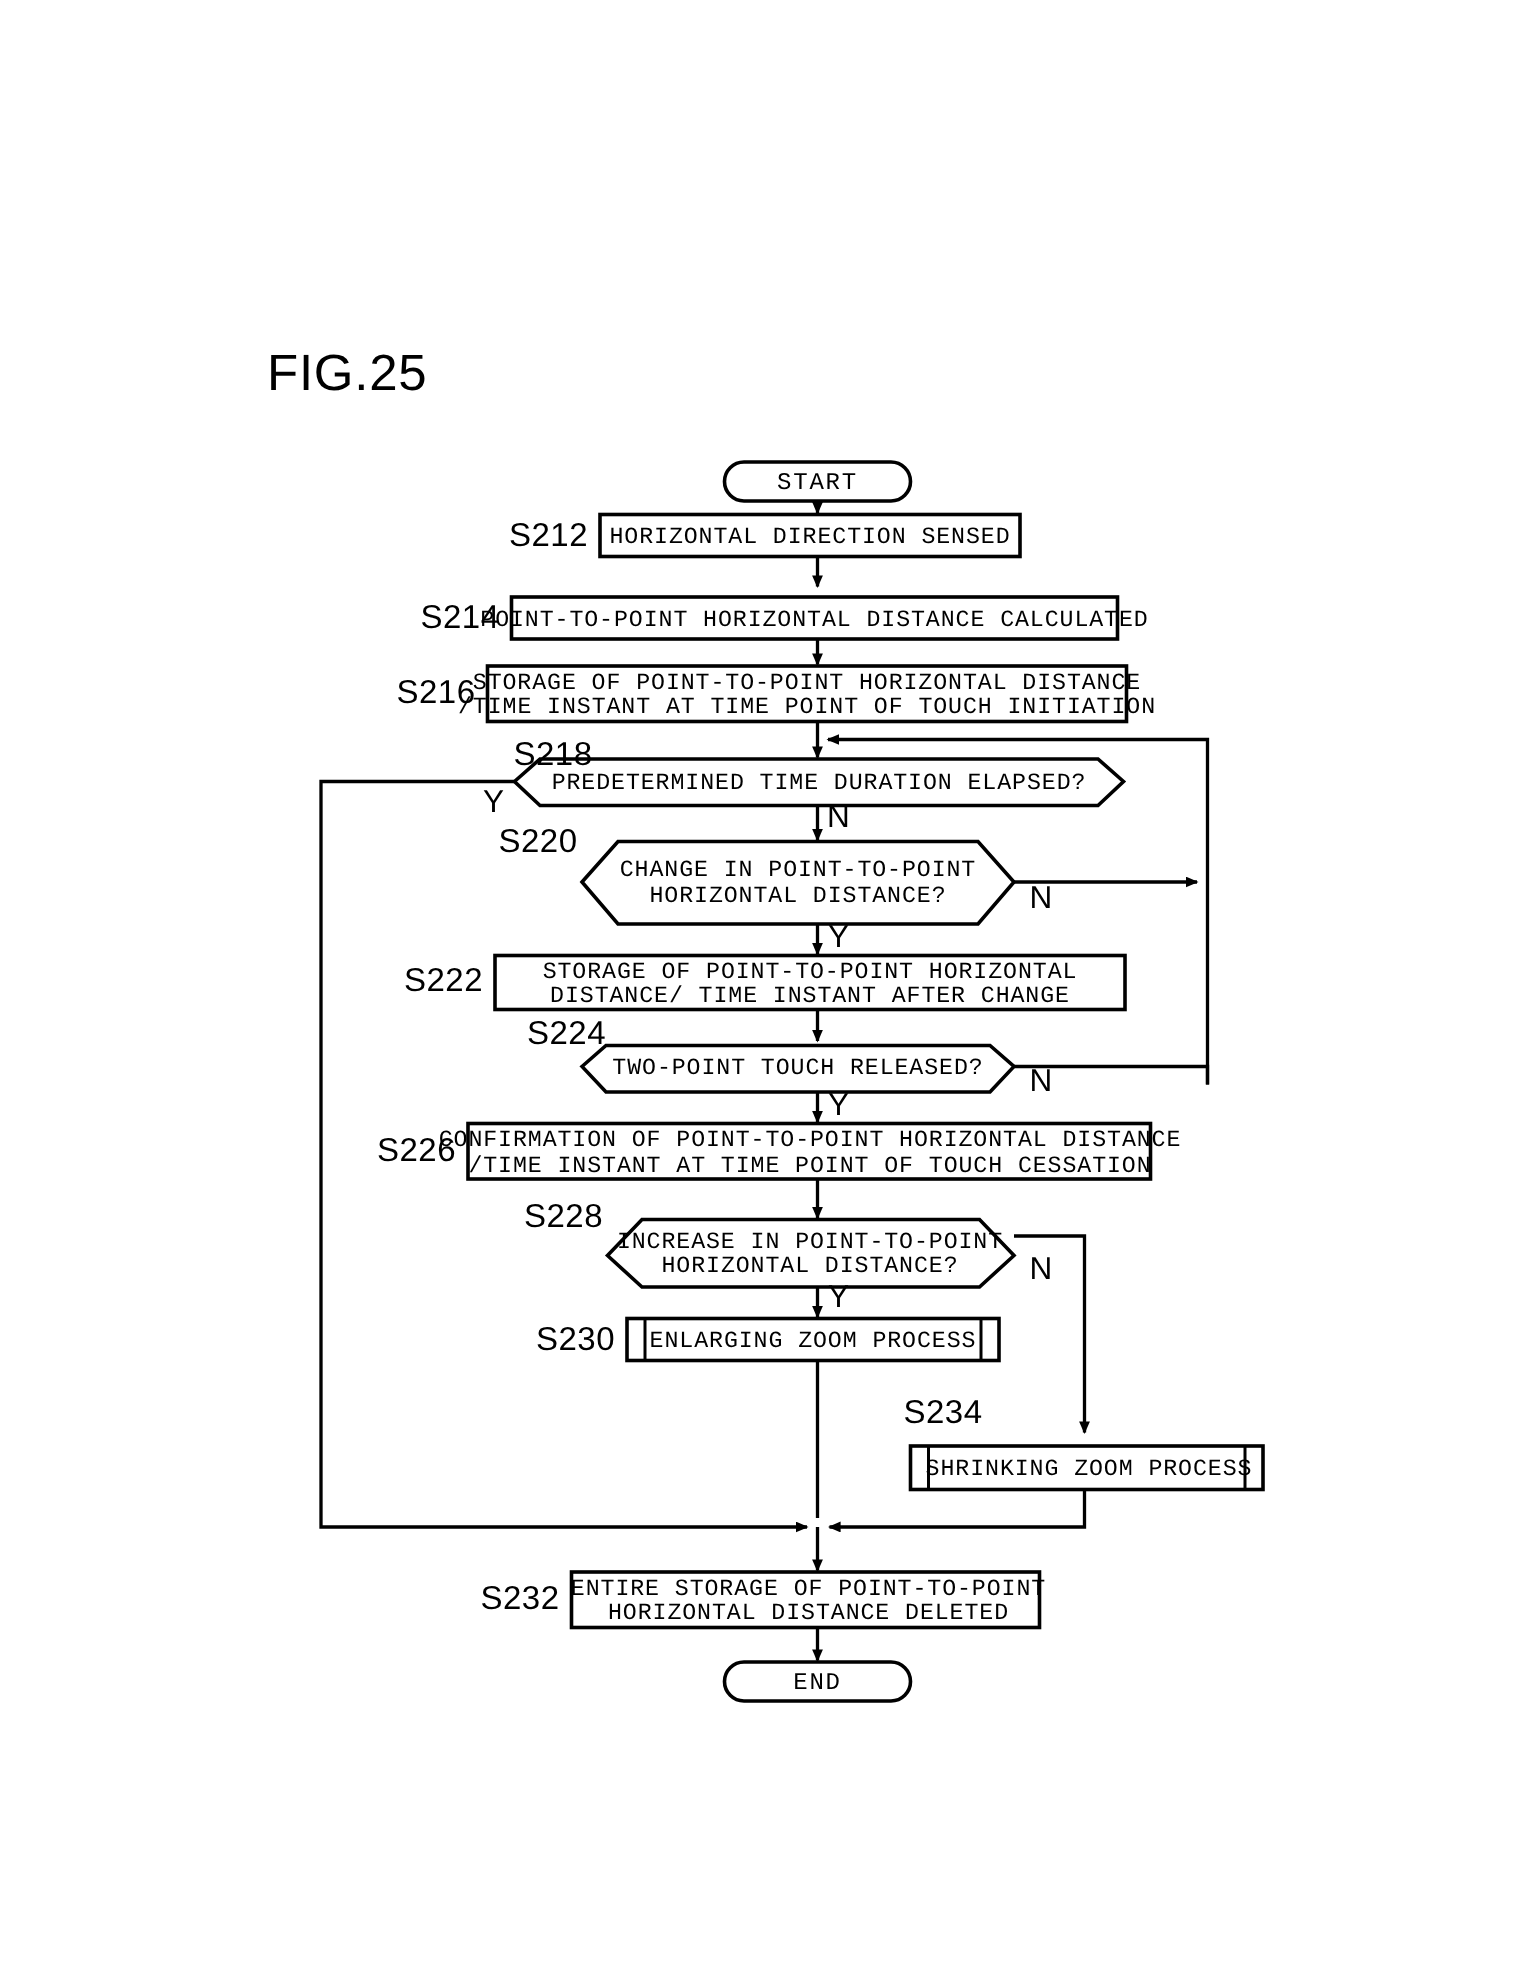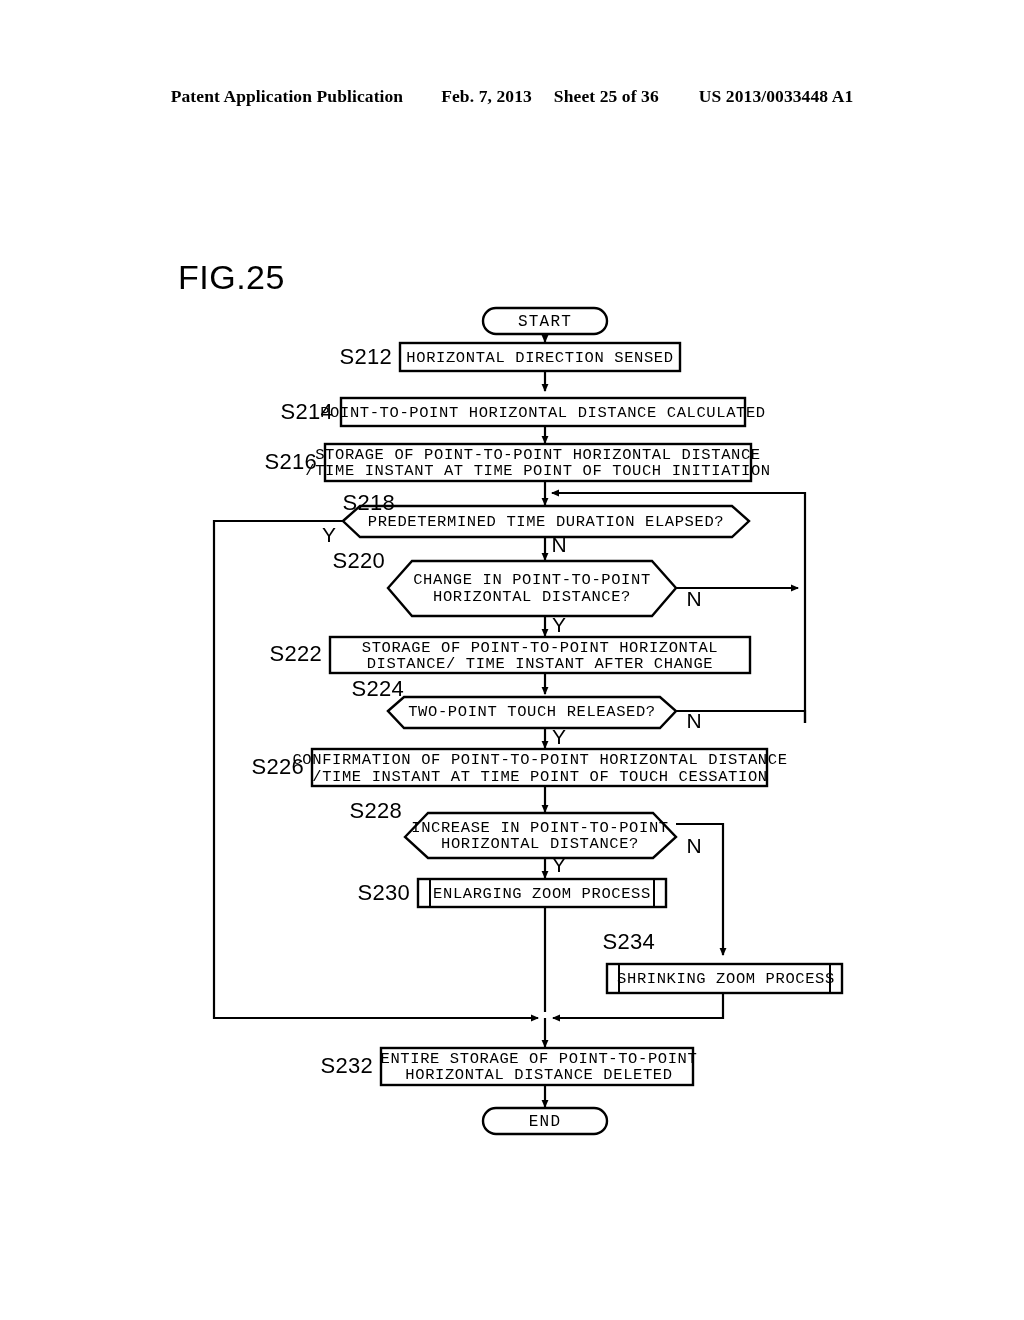--- a/index.html
+++ b/index.html
@@ -38,21 +38,20 @@
   .hdr .gap-b { width: 22px; }
   .hdr .gap-c { width: 40px; }
 
   .figtitle {
     position: absolute;
     left: 178px;
     top: 230px;
     font-family: "Liberation Sans", sans-serif;
     font-size: 34px;
     letter-spacing: 0.5px;
-    margin-top: 28px;
   }
 
   svg#flow {
     position: absolute;
     left: 0;
     top: 0;
     width: 1024px;
     height: 1320px;
   }
   svg#flow text {
@@ -98,23 +97,20 @@
     stroke: #000000;
     stroke-width: 2.2;
     fill: none;
   }
 </style>
 </head>
 <body>
 
 <div id="page">
 
-  <div class="hdr">
-    <span>Patent Application Publication</span><span class="gap-a"></span><span>Feb. 7, 2013</span><span class="gap-b"></span><span>Sheet 25 of 36</span><span class="gap-c"></span><span>US 2013/0033448 A1</span>
-  </div>
 
   <div class="figtitle">FIG.25</div>
 
   <svg id="flow" viewBox="0 0 1024 1320">
     <defs>
       <marker id="ah" markerWidth="9" markerHeight="9" refX="7.4" refY="3.6" orient="auto" markerUnits="userSpaceOnUse">
         <path d="M0,0 L8.4,3.6 L0,7.2 z" fill="#000"></path>
       </marker>
     </defs>
 

